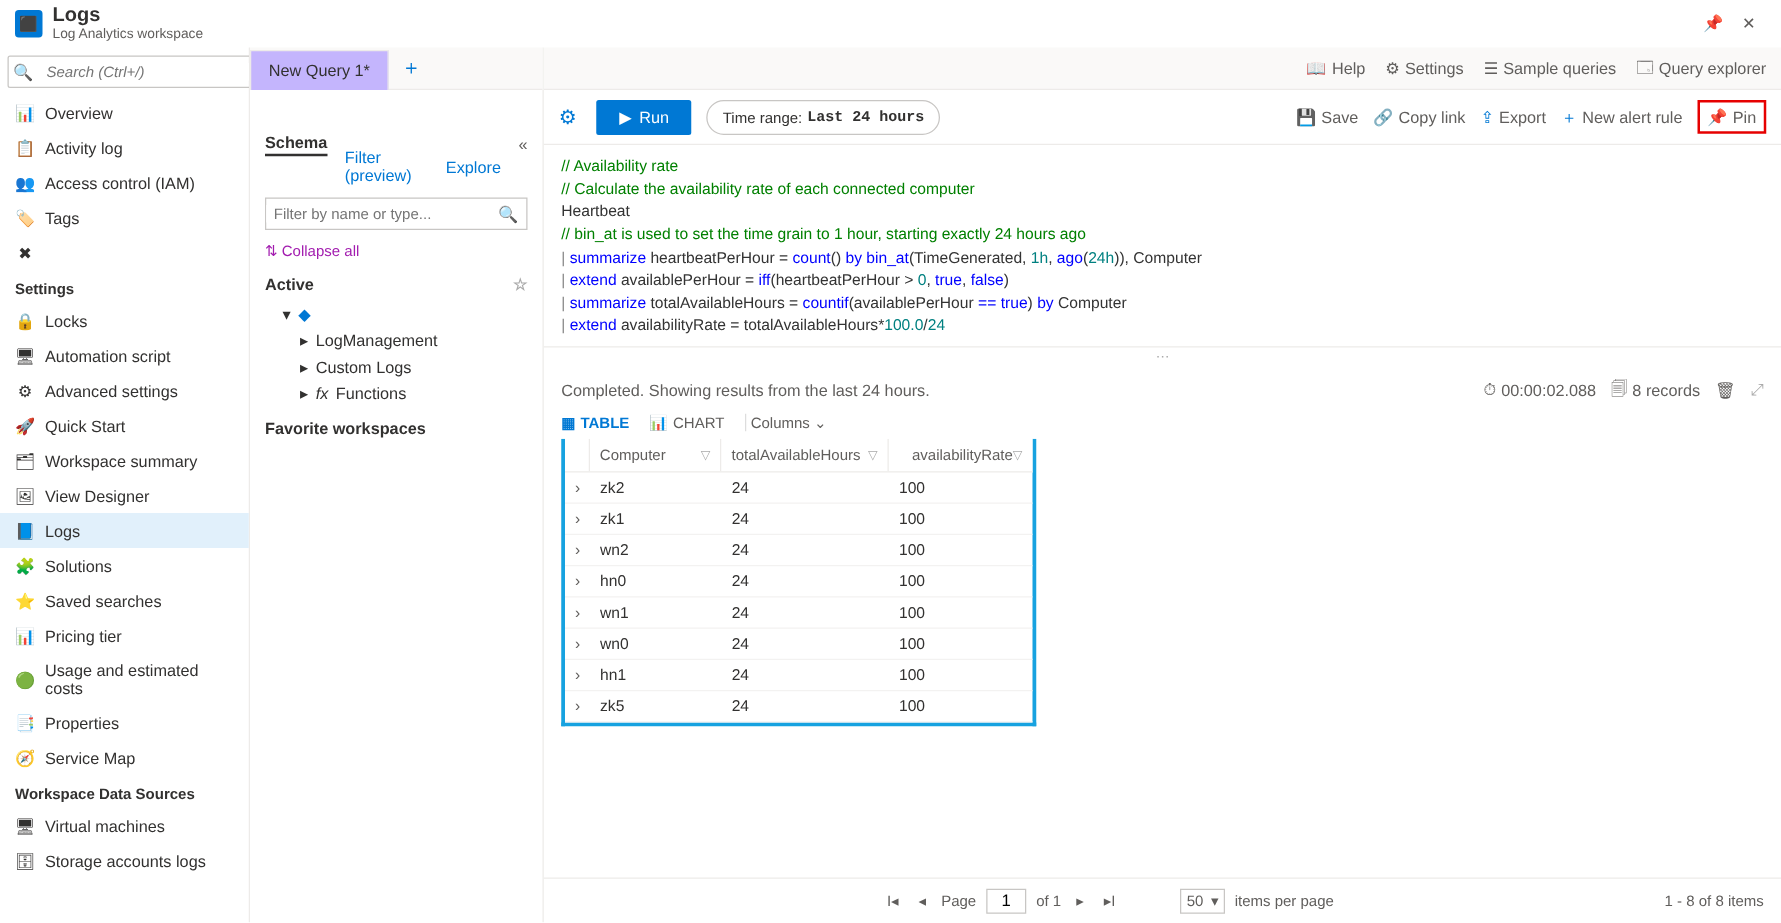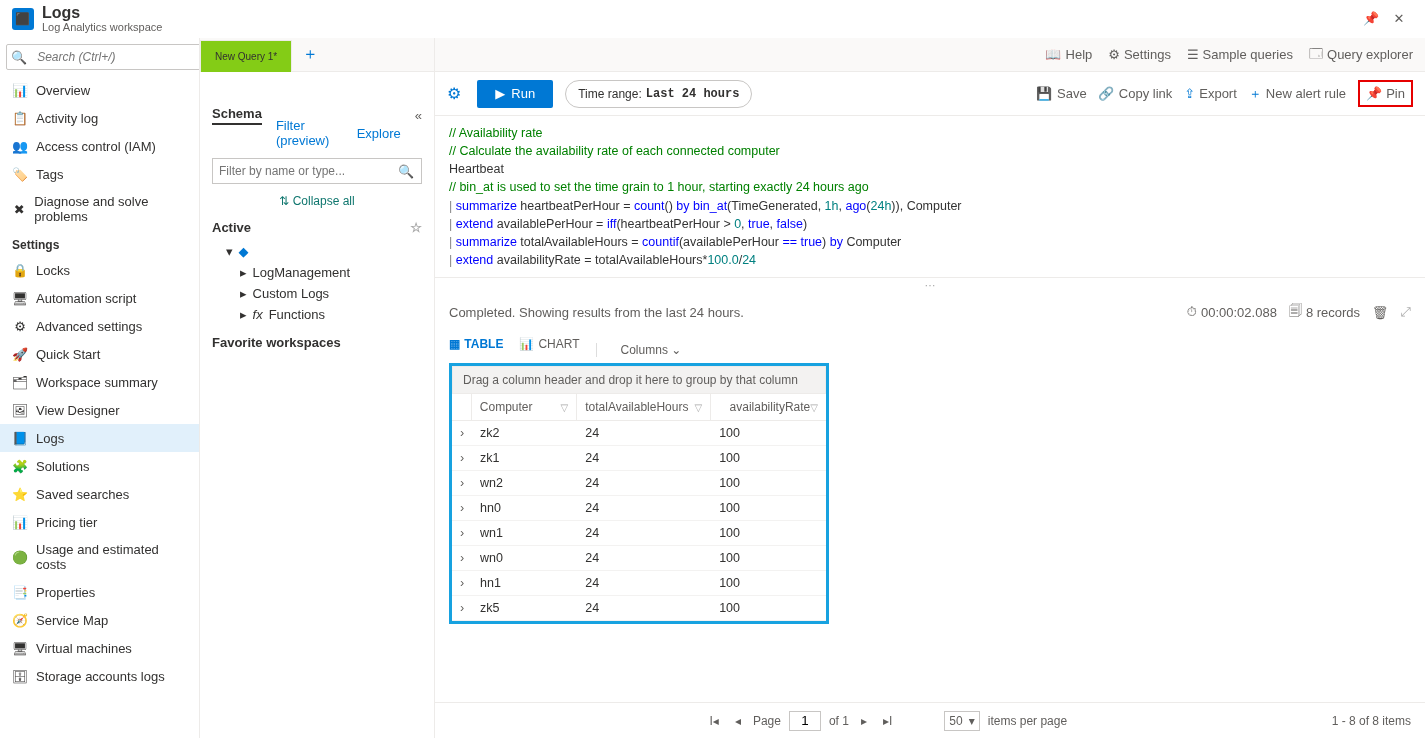--- a/index.html
+++ b/index.html
@@ -20,29 +20,29 @@
 .search-box { margin: 6px; border: 1px solid #c8c6c4; border-radius: 2px; display: flex; align-items: center; height: 26px; }
 .search-box input { border: none; outline: none; flex: 1; padding: 0 6px; font-style: italic; font-size: 12px; color: #605e5c; }
 .nav-group-title { font-size: 12px; font-weight: 600; padding: 8px 12px 4px; color: #323130; }
 .nav-item { display: flex; align-items: center; padding: 6px 12px; gap: 8px; cursor: pointer; font-size: 13px; }
 .nav-item.active { background: #e1f0fb; }
 .nav-icon { width: 16px; height: 16px; display: inline-flex; align-items: center; justify-content: center; font-size: 13px; }
 
 
 .schema-panel { width: 235px; border-right: 1px solid #edebe9; display: flex; flex-direction: column; }
 .tabs-row { height: 34px; background: #faf9f8; border-bottom: 1px solid #edebe9; display: flex; align-items: center; }
-.tab { padding: 0 14px; height: 32px; display: flex; align-items: center; background: #84cc16; border: 1px solid #edebe9; border-bottom: none; font-size: 10px; position: relative; top: 1px; }
+.tab { padding: 0 14px; height: 32px; display: flex; align-items: center; background: #c4b5fd; border: 1px solid #edebe9; border-bottom: none; font-size: 13px; position: relative; top: 1px; }
 .tab-add { padding: 0 10px; color: #0078d4; font-size: 16px; cursor: pointer; }
 .schema-tabs { display: flex; gap: 14px; padding: 10px 12px 6px; font-size: 13px; align-items: center; }
 .schema-tabs .t { cursor: pointer; }
 .schema-tabs .t.active { font-weight: 600; border-bottom: 2px solid #323130; padding-bottom: 2px; }
 .schema-tabs .t.link { color: #0078d4; margin-top: 36px; }
 .schema-filter { margin: 4px 12px; border: 1px solid #c8c6c4; height: 26px; display: flex; align-items: center; }
 .schema-filter input { border: none; outline: none; flex: 1; padding: 0 6px; font-size: 12px; color: #b91c1c; }
-.collapse-all { text-align: center; padding: 6px 12px; color: #0f766e; font-size: 12px; cursor: pointer; }
+.collapse-all { text-align: left; padding: 6px 12px; color: #a21caf; font-size: 12px; cursor: pointer; }
 .tree { padding: 0 12px; font-size: 13px; }
 .tree-h { font-weight: 600; padding: 6px 0; display: flex; justify-content: space-between; gap: 24px; }
 .tree-row { padding: 3px 0 3px 14px; display: flex; align-items: center; gap: 6px; }
 .tree-sub { padding-left: 28px; }
 .fav-h { padding: 10px 12px; font-weight: 600; }
 
 
 .main { flex: 1; display: flex; flex-direction: column; min-width: 0; }
 .topbar { height: 34px; background: #faf9f8; border-bottom: 1px solid #edebe9; display: flex; align-items: center; justify-content: flex-end; gap: 16px; padding: 0 12px; }
 .topbar-item { display: flex; align-items: center; gap: 4px; color: #605e5c; cursor: pointer; font-size: 13px; }
@@ -64,21 +64,21 @@
 .c-num { color: #008080; }
 .c-bool { color: #0000ff; }
 
 
 .results-bar { display: flex; align-items: center; padding: 8px 14px; font-size: 13px; color: #605e5c; gap: 12px; }
 .results-bar .spacer { flex: 1; }
 .mini { display: flex; align-items: center; gap: 4px; }
 .view-tabs { display: flex; align-items: center; gap: 16px; padding: 0 14px 6px; font-size: 12px; }
 .view-tab { display: flex; align-items: center; gap: 4px; cursor: pointer; color: #605e5c; }
 .view-tab.active { color: #0078d4; font-weight: 600; }
-.col-btn { color: #605e5c; cursor: pointer; border-left: 1px solid #ddd; padding-left: 24px; margin-top: 12px; }
+.col-btn { color: #605e5c; cursor: pointer; border-left: 1px solid #ddd; padding-left: 4px; }
 
 
 .results-wrap { padding: 0 14px; flex: 1; overflow: auto; }
 .grp-hint { background: #f3f2f1; border: 1px solid #edebe9; padding: 6px 10px; font-size: 12px; color: #605e5c; }
 .r-table { border: 3px solid #17a2e0; border-top: none; width: 380px; }
 .r-head { display: flex; border-bottom: 1px solid #edebe9; background: #fff; }
 .r-h { padding: 6px 8px; font-size: 12px; color: #605e5c; display: flex; align-items: center; justify-content: space-between; border-right: 1px solid #edebe9; }
 .r-h:last-child { border-right: none; }
 .col-a { width: 110px; }
 .col-b { width: 140px; }
@@ -133,21 +133,20 @@
         <div class="nav-item">
           <span class="nav-icon">👥</span>
           <span>Access control (IAM)</span>
         </div>
         <div class="nav-item">
           <span class="nav-icon">🏷️</span>
           <span>Tags</span>
         </div>
         <div class="nav-item">
           <span class="nav-icon">✖</span>
-          <span>Diagnose and solve problems</span>
         </div>
       </div>
     <div id="nav-groups">
         <div class="nav-group-title">Settings</div>
         <div class="nav-item">
           <span class="nav-icon">🔒</span>
           <span>Locks</span>
         </div>
         <div class="nav-item">
           <span class="nav-icon">🖥</span>
@@ -190,20 +189,21 @@
           <span>Usage and estimated costs</span>
         </div>
         <div class="nav-item">
           <span class="nav-icon">📑</span>
           <span>Properties</span>
         </div>
         <div class="nav-item">
           <span class="nav-icon">🧭</span>
           <span>Service Map</span>
         </div>
+        <div class="nav-group-title">Workspace Data Sources</div>
         <div class="nav-item">
           <span class="nav-icon">🖥</span>
           <span>Virtual machines</span>
         </div>
         <div class="nav-item">
           <span class="nav-icon">🗄</span>
           <span>Storage accounts logs</span>
         </div>
       </div>
   </div>
@@ -322,23 +322,20 @@
           <span>TABLE</span>
         </div>
       <div class="view-tab">
           <span>📊</span>
           <span>CHART</span>
         </div>
       <div class="col-btn"><span>Columns</span> <span>⌄</span></div>
     </div>
 
     <div class="results-wrap">
-      <div class="grp-hint-wrap">
-        <div class="grp-hint">Drag a column header and drop it here to group by that column</div>
-      </div>
       <div class="r-table">
         <div class="r-head">
           <div class="r-h" style="width:20px;"></div>
           <div class="r-h col-a">
               <span>Computer</span>
               <span class="filter-glyph">▽</span>
             </div>
           <div class="r-h col-b">
               <span>totalAvailableHours</span>
               <span class="filter-glyph">▽</span>

